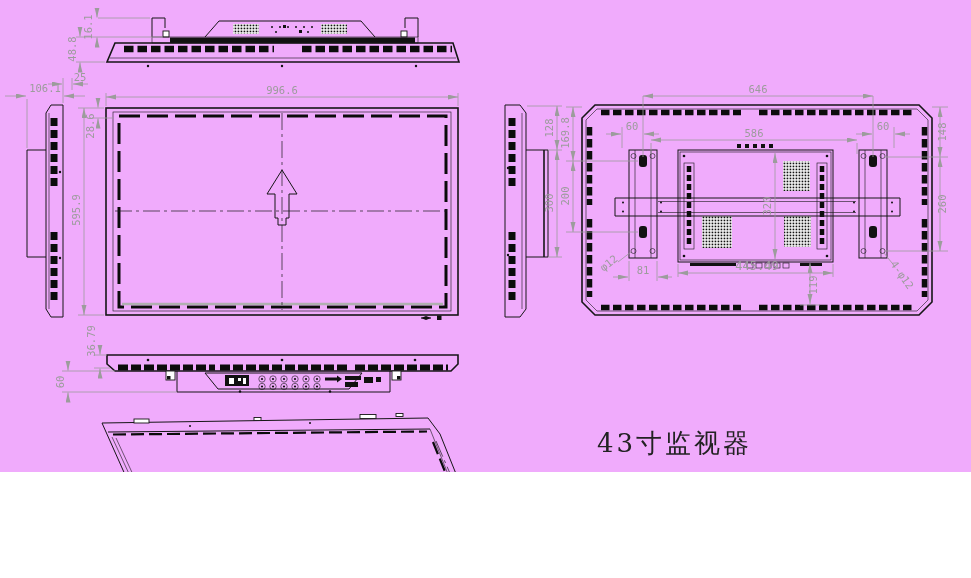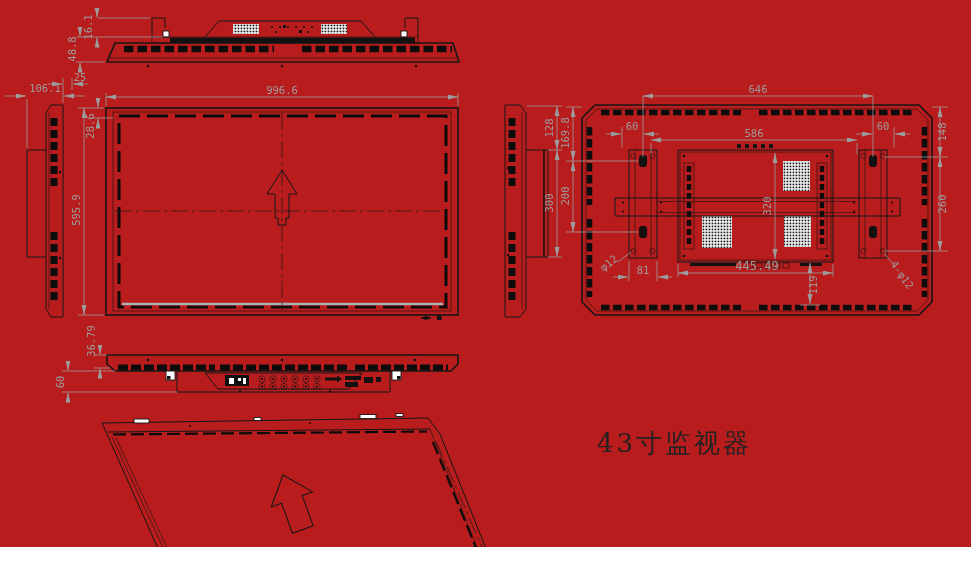--- a/index.html
+++ b/index.html
@@ -1,16 +1,16 @@
 <!DOCTYPE html>
 <html><head>
 <meta charset="utf-8">
 <style>
   html,body{margin:0;padding:0;background:#ffffff;}
-  .stage{position:relative;width:971px;height:547px;background:#b91c1c;overflow:hidden;}
+  .stage{position:relative;width:971px;height:472px;background:#f0abfc;overflow:hidden;}
   svg text{font-family:"DejaVu Sans Mono",monospace;font-size:10.5px;fill:#9c9c9c;}
   svg text.big{font-size:12px;}
   svg text.title-txt{font-family:"DejaVu Serif",serif;font-size:26px;fill:#222;letter-spacing:3px;}
   .ln{fill:none;stroke:#161616;stroke-width:1;}
   .ln2{fill:none;stroke:#161616;stroke-width:1.6;}
   .thin{fill:none;stroke:#161616;stroke-width:0.6;}
   .dim{fill:none;stroke:#9c9c9c;stroke-width:0.8;}
   .vent{fill:none;stroke:#0c0c0c;}
   .cl{fill:none;stroke:#1a1a1a;stroke-width:0.7;stroke-dasharray:17 4 3 4;}
   .hd{fill:none;stroke:#0b0b0b;stroke-width:3;stroke-dasharray:21 7;}

